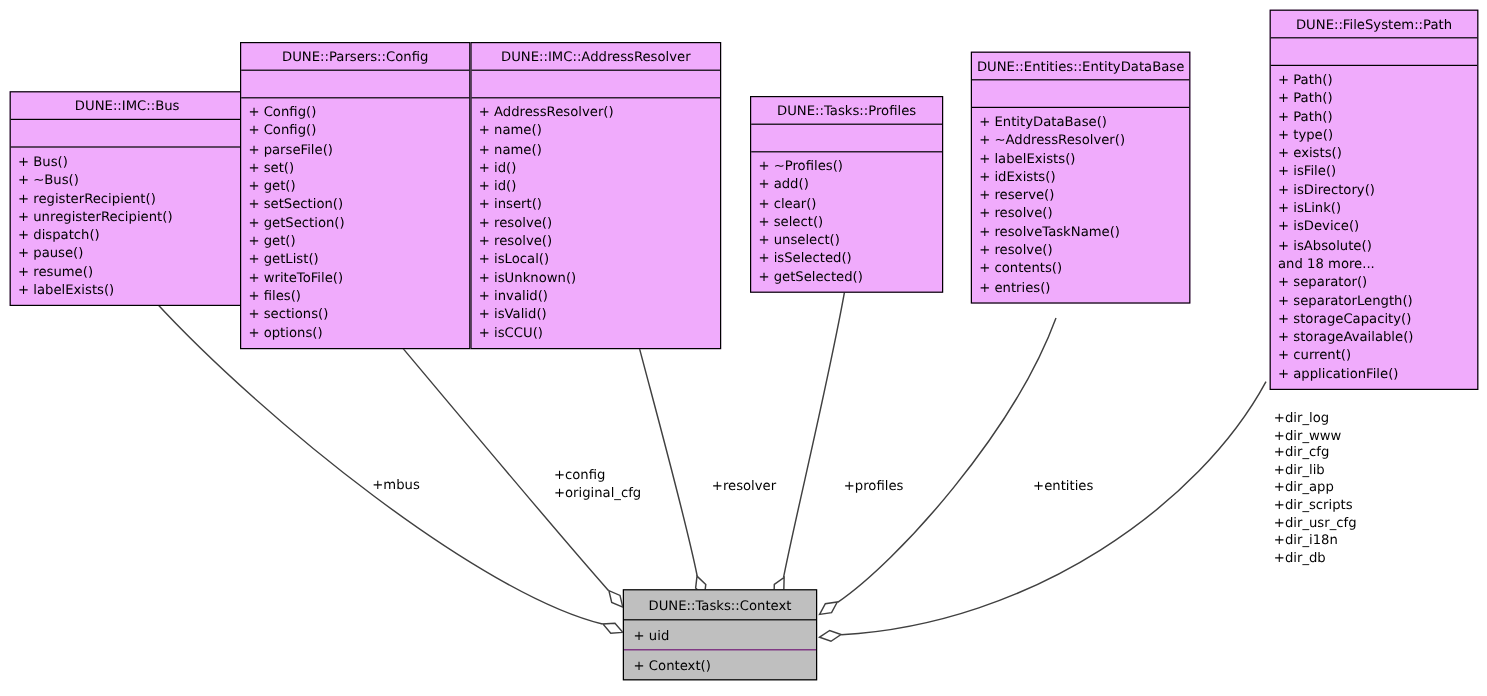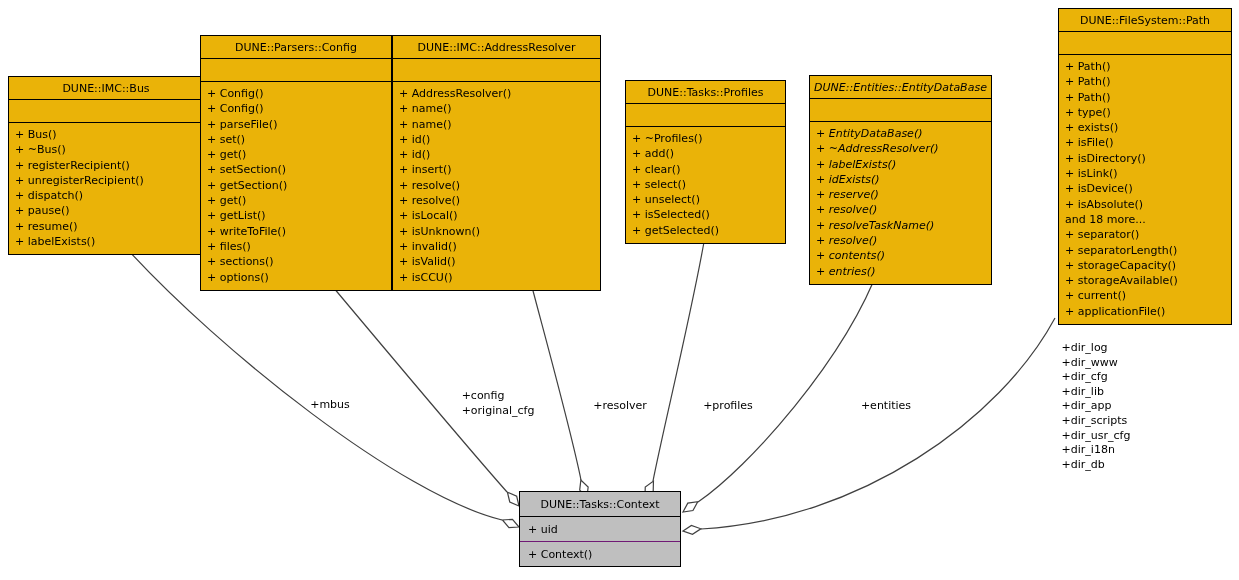--- a/index.html
+++ b/index.html
@@ -12,21 +12,21 @@
     color: #000000;
     overflow: hidden;
   }
   #edges {
     position: absolute;
     left: 0; top: 0;
     width: 1239px; height: 580px;
   }
   .cls {
     position: absolute;
-    background: #eab308;
+    background: #f0abfc;
     border: 1px solid #000000;
     box-sizing: border-box;
     font-size: 11px;
   }
   .cls-title {
     text-align: center;
     padding: 5px 4px 4px 4px;
     border-bottom: 1px solid #000000;
     white-space: nowrap;
   }
@@ -146,21 +146,21 @@
       <div class="m">+ ~Profiles()</div>
       <div class="m">+ add()</div>
       <div class="m">+ clear()</div>
       <div class="m">+ select()</div>
       <div class="m">+ unselect()</div>
       <div class="m">+ isSelected()</div>
       <div class="m">+ getSelected()</div>
     </div>
   </div>
 
-  <div class="cls" style="left:809px; top:75px; width:183px;font-style:italic;">
+  <div class="cls" style="left:809px; top:43px; width:183px;">
     <div class="cls-title">DUNE::Entities::EntityDataBase</div>
     <div class="cls-attrs"></div>
     <div class="cls-methods">
       <div class="m">+ EntityDataBase()</div>
       <div class="m">+ ~AddressResolver()</div>
       <div class="m">+ labelExists()</div>
       <div class="m">+ idExists()</div>
       <div class="m">+ reserve()</div>
       <div class="m">+ resolve()</div>
       <div class="m">+ resolveTaskName()</div>

